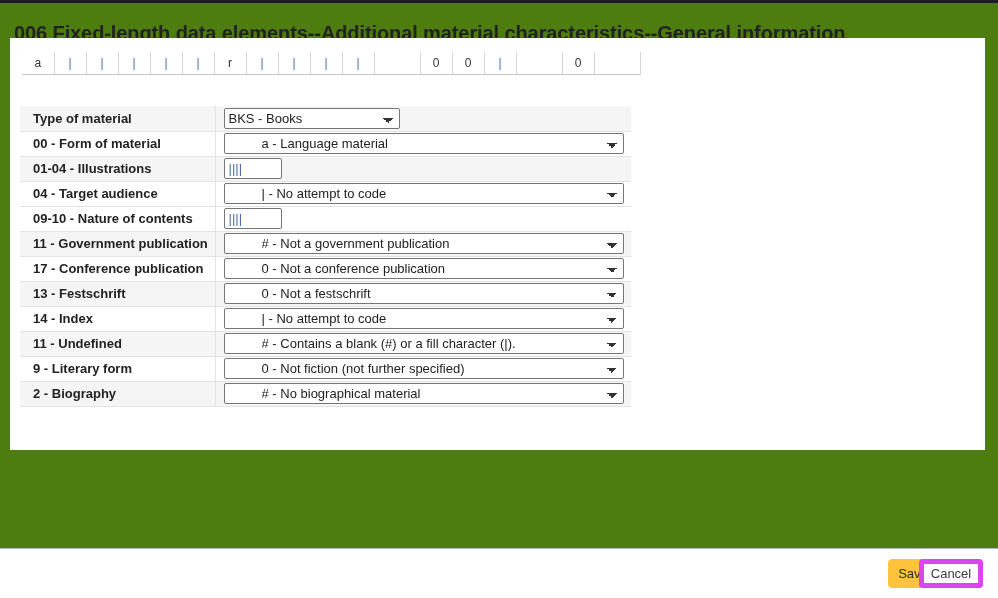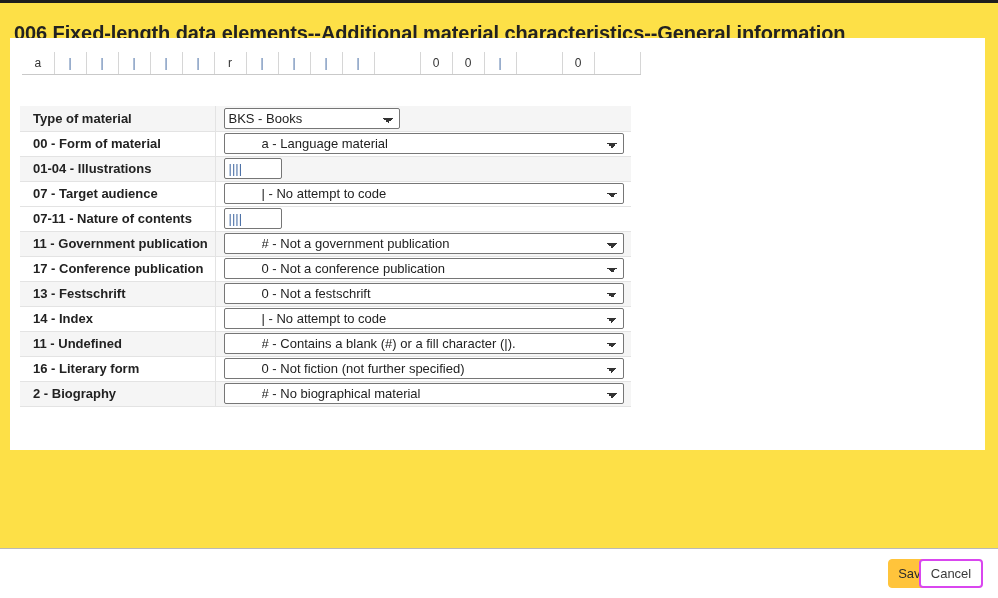--- a/index.html
+++ b/index.html
@@ -7,21 +7,21 @@
     margin: 0; padding: 0;
     width: 998px; height: 598px;
     overflow: hidden;
     background: #f2f4f4;
     font-family: "Liberation Sans", sans-serif;
     color: #222;
   }
   #app {
     position: relative;
     width: 998px; height: 598px;
-    background: #fde047;
+    background: #4d7c0f;
   }
   
   .topstrip {
     position: absolute; top: 0; left: 0;
     width: 998px; height: 3px;
     background: #1d1d1d;
   }
   .page-title {
     position: absolute;
     top: 9px; left: 14px;
@@ -164,21 +164,21 @@
     right: 60px;
     width: 50px;
     background: #ffc43b;
     border: 1px solid #ffc43b;
     color: #2b2b2b;
   }
   .btn-cancel {
     right: 15px;
     width: 64px;
     background: #ffffff;
-    border: 2px solid #d946ef;
+    border: 5px solid #d946ef;
     color: #3a3a3a;
   }
 </style>
 </head>
 <body>
 
 <div id="app">
 
   <div class="topstrip"></div>
 
@@ -221,25 +221,25 @@
           </tr>
           <tr class="even">
             <td class="lbl">00 - Form of material</td>
             <td class="val"><select class="ff wide"><option>a - Language material</option></select></td>
           </tr>
           <tr class="odd">
             <td class="lbl">01-04 - Illustrations</td>
             <td class="val"><input type="text" class="ff" value="||||" style=""></td>
           </tr>
           <tr class="even">
-            <td class="lbl">07 - Target audience</td>
+            <td class="lbl">04 - Target audience</td>
             <td class="val"><select class="ff wide"><option>| - No attempt to code</option></select></td>
           </tr>
           <tr class="even">
-            <td class="lbl">07-11 - Nature of contents</td>
+            <td class="lbl">09-10 - Nature of contents</td>
             <td class="val"><input type="text" class="ff" value="||||" style=""></td>
           </tr>
           <tr class="odd">
             <td class="lbl">11 - Government publication</td>
             <td class="val"><select class="ff wide"><option># - Not a government publication</option></select></td>
           </tr>
           <tr class="even">
             <td class="lbl">17 - Conference publication</td>
             <td class="val"><select class="ff wide"><option>0 - Not a conference publication</option></select></td>
           </tr>
@@ -249,21 +249,21 @@
           </tr>
           <tr class="even">
             <td class="lbl">14 - Index</td>
             <td class="val"><select class="ff wide"><option>| - No attempt to code</option></select></td>
           </tr>
           <tr class="odd">
             <td class="lbl">11 - Undefined</td>
             <td class="val"><select class="ff wide"><option># - Contains a blank (#) or a fill character (|).</option></select></td>
           </tr>
           <tr class="even">
-            <td class="lbl">16 - Literary form</td>
+            <td class="lbl">9 - Literary form</td>
             <td class="val"><select class="ff wide"><option>0 - Not fiction (not further specified)</option></select></td>
           </tr>
           <tr class="odd">
             <td class="lbl">2 - Biography</td>
             <td class="val"><select class="ff wide"><option># - No biographical material</option></select></td>
           </tr>
         </tbody>
     </table>
 
   </div>

